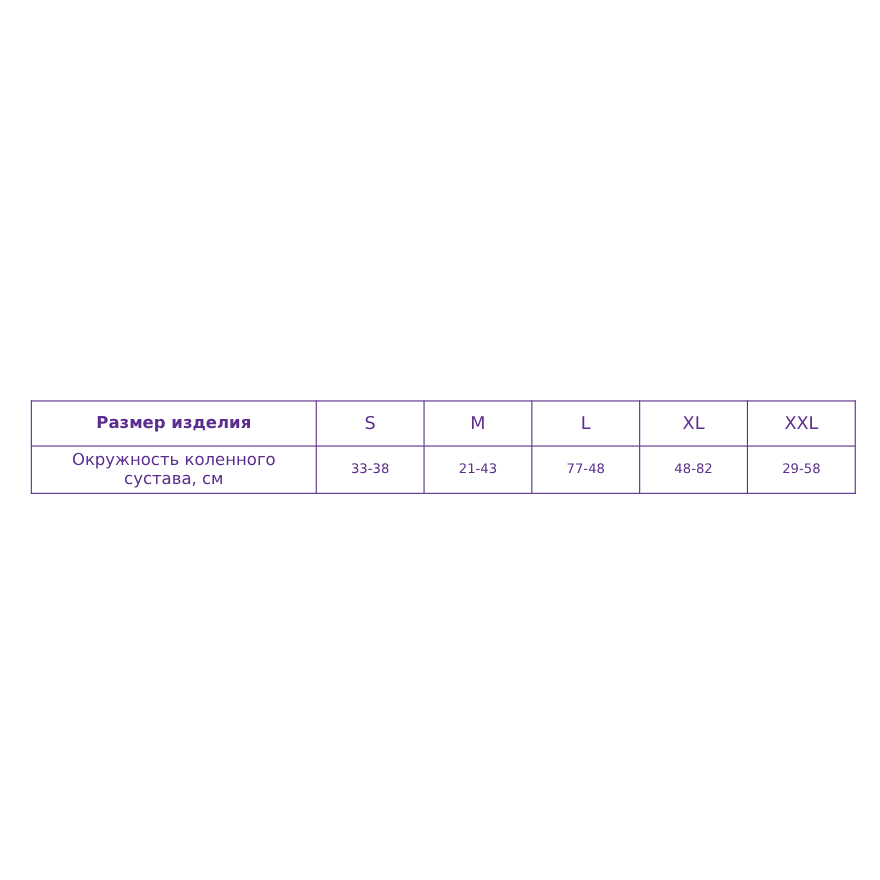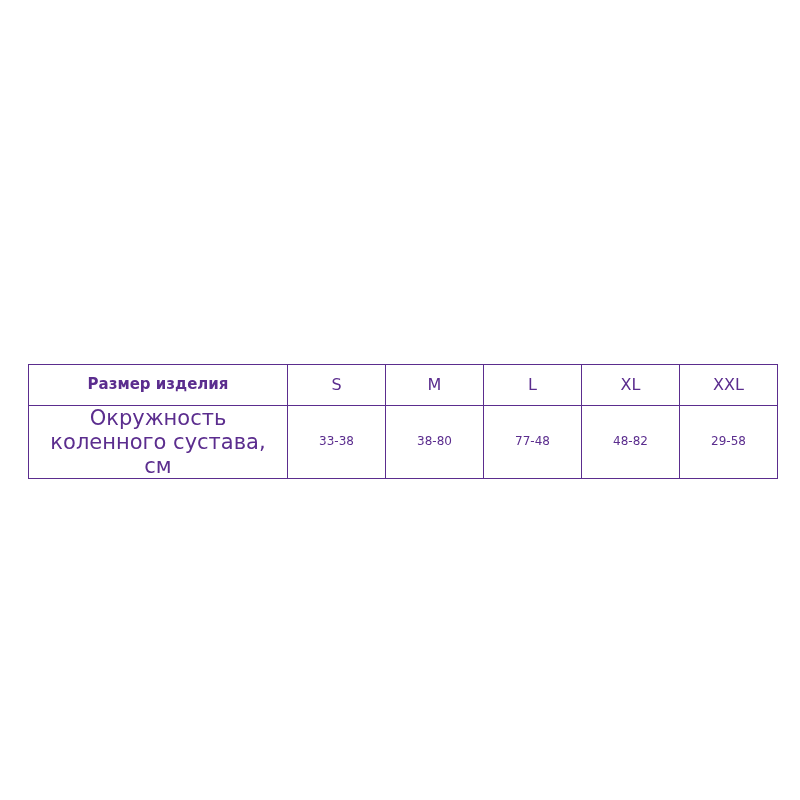--- a/index.html
+++ b/index.html
@@ -43,21 +43,21 @@
     width: 258px;
   }
   .label-cell .label-text {
     display: block;
     font-size: 15px;
     font-weight: bold;
     padding: 0 8px;
   }
   .row-data .label-cell .label-text {
     font-weight: normal;
-    font-size: 21px;
+    font-size: 15px;
   }
   .size-cell {
     width: 97px;
   }
   .size-cell .size-text {
     display: block;
     font-size: 16px;
     font-weight: normal;
   }
   .value-cell .value-text {
@@ -93,21 +93,21 @@
         </td>
       </tr>
       <tr class="row-data">
         <td class="label-cell">
           <span class="label-text">Окружность коленного сустава, см</span>
         </td>
         <td class="value-cell">
           <span class="value-text">33-38</span>
         </td>
         <td class="value-cell">
-          <span class="value-text">38-80</span>
+          <span class="value-text">21-43</span>
         </td>
         <td class="value-cell">
           <span class="value-text">77-48</span>
         </td>
         <td class="value-cell">
           <span class="value-text">48-82</span>
         </td>
         <td class="value-cell">
           <span class="value-text">29-58</span>
         </td>

